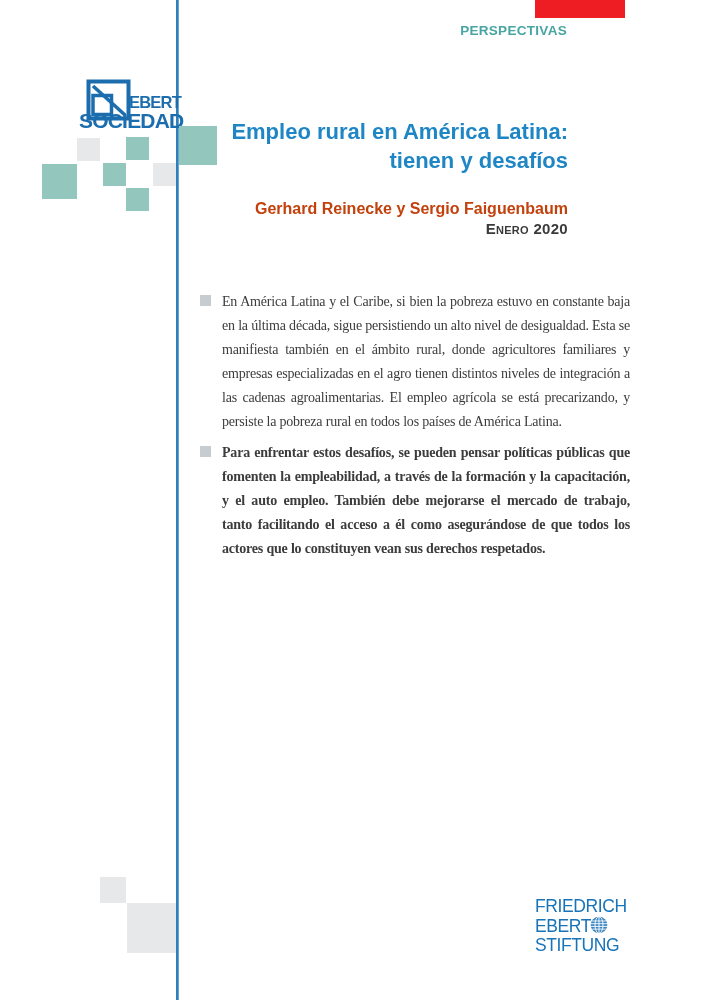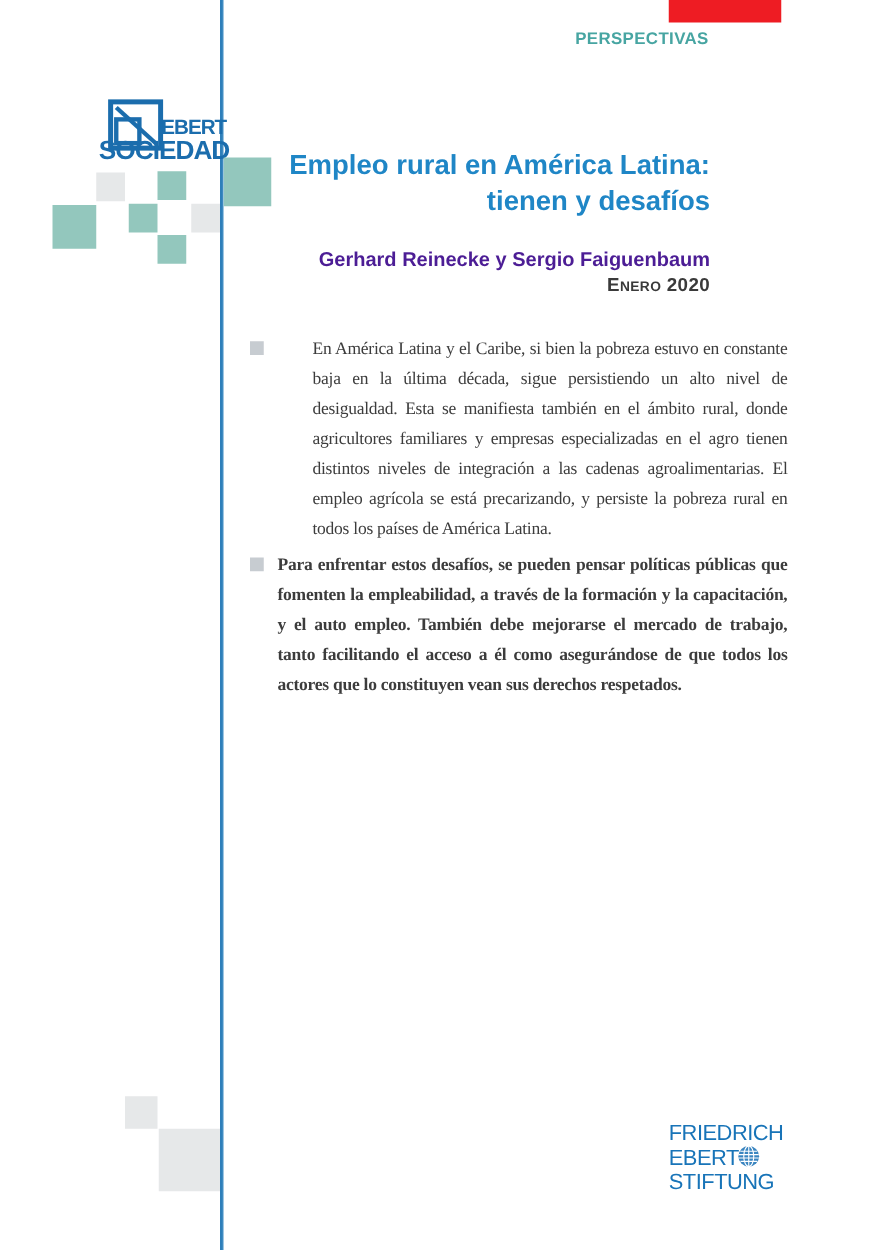--- a/index.html
+++ b/index.html
@@ -42,34 +42,34 @@
   .sq8{left:100px;top:877px;width:26px;height:26px;}
   .sq9{left:127px;top:903px;width:49px;height:50px;}
   
   .title{
     position:absolute;right:79px;top:117px;width:500px;
     text-align:right;color:#1f86c6;
     font-size:22px;font-weight:bold;line-height:29px;
   }
   .authors{
     position:absolute;right:79px;top:200px;width:500px;
-    text-align:right;color:#4c1d95;
+    text-align:right;color:#c2410c;
     font-size:16px;font-weight:bold;
   }
   .pubdate{
     position:absolute;right:79px;top:220px;width:500px;
     text-align:right;color:#3a3a3a;
     font-size:15px;font-weight:bold;font-variant:small-caps;letter-spacing:.3px;
   }
   
   .para{
     position:absolute;left:200px;width:430px;
     display:flex;align-items:flex-start;
   }
-  .para1{top:268px;gap:28px;}
+  .para1{top:290px;}
   .para2{top:441px;font-weight:bold;}
   .bullet{flex:0 0 auto;width:11px;height:11px;background:#c7ccd1;margin-top:5px;}
   .para-text{
     flex:1 1 auto;margin-left:11px;
     font-family:"Liberation Serif",serif;
     font-size:14px;line-height:24px;letter-spacing:-0.2px;
     color:#3c3c3c;text-align:justify;
   }
   
   .fes{

